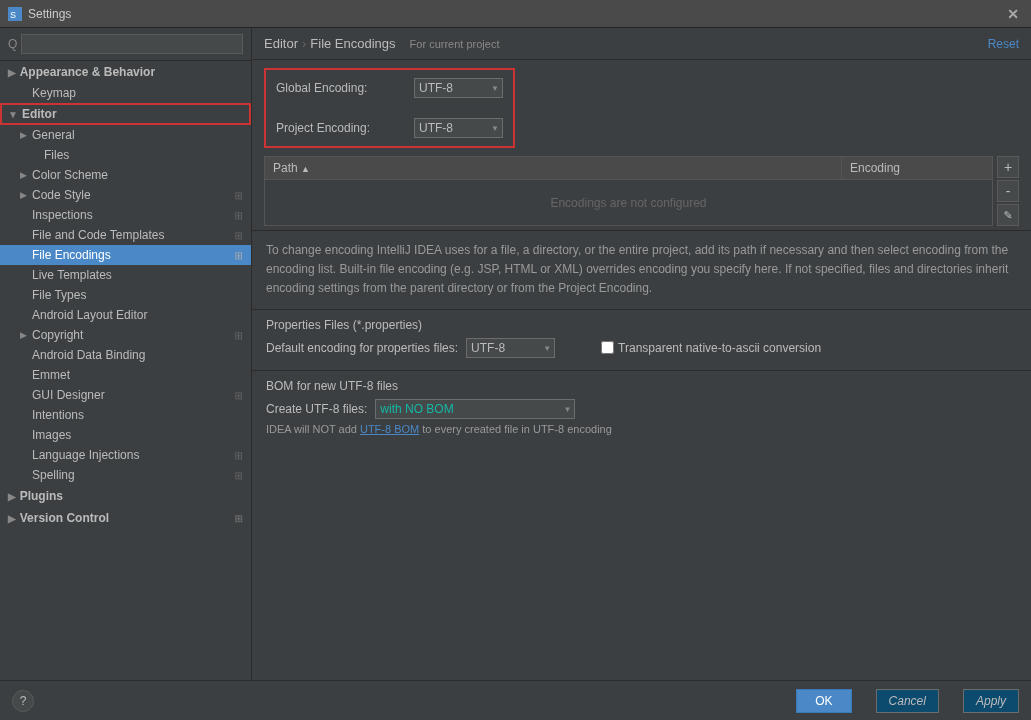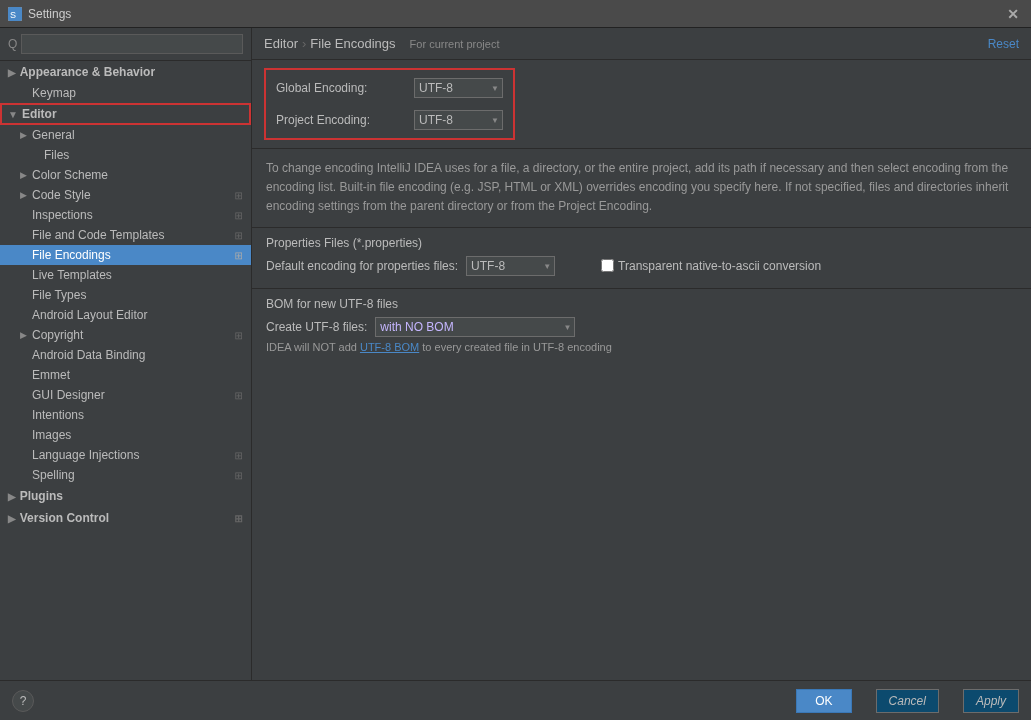--- a/index.html
+++ b/index.html
@@ -339,21 +339,21 @@
       right: 4px;
       top: 50%;
       transform: translateY(-50%);
       font-size: 8px;
       color: #888;
       pointer-events: none;
     }
     .bom-select-wrapper select {
       background: #45494a;
       border: 1px solid #6c6c6c;
-      color: #c4b5fd;
+      color: #14b8a6;
       font-size: 12px;
       padding: 2px 28px 2px 4px;
       appearance: none;
       -webkit-appearance: none;
       outline: none;
       cursor: pointer;
       min-width: 200px;
     }
     .bom-note {
       font-size: 11px;
@@ -604,33 +604,54 @@
             <span class="field-label">Global Encoding:</span>
             <div class="select-wrapper">
               <select>
                 <option>UTF-8</option>
                 <option>ISO-8859-1</option>
                 <option>US-ASCII</option>
               </select>
             </div>
           </div>
           
-          <div class="field-row" style="margin-top:12px;">
+          <div class="field-row" style="margin-top:20px;">
             <span class="field-label">Project Encoding:</span>
             <div class="select-wrapper">
               <select>
                 <option>UTF-8</option>
                 <option>ISO-8859-1</option>
                 <option>US-ASCII</option>
               </select>
             </div>
           </div>
         </div>
       </div>
 
+      <div style="display:flex; gap:4px; margin: 4px 12px 0 12px;">
+        <div style="flex:1; border:1px solid #555; display:flex; flex-direction:column; max-height:180px;">
+          <div class="table-header">
+            <div class="table-col-path">
+              <span>Path</span>
+            </div>
+            <div class="table-col-encoding">
+              <span>Encoding</span>
+            </div>
+          </div>
+          <div class="table-body">
+            <span>Encodings are not configured</span>
+          </div>
+        </div>
+
+        <div style="display:flex; flex-direction:column; gap:2px;">
+          <button class="icon-btn" title="Add">+</button>
+          <button class="icon-btn" title="Remove">-</button>
+          <button class="icon-btn" title="Edit" style="font-size:11px;">✎</button>
+        </div>
+      </div>
 
       <div class="info-text">
         <span>To change encoding IntelliJ IDEA uses for a file, a directory, or the entire project, add its path if necessary and then select encoding from the encoding list. Built-in file encoding (e.g. JSP, HTML or XML) overrides encoding you specify here. If not specified, files and directories inherit encoding settings from the parent directory or from the Project Encoding.</span>
       </div>
 
       <div class="properties-section">
         <div class="section-title">Properties Files (*.properties)</div>
         <div class="prop-row">
           <span class="prop-label">Default encoding for properties files:</span>
           <div class="prop-select-wrapper">

